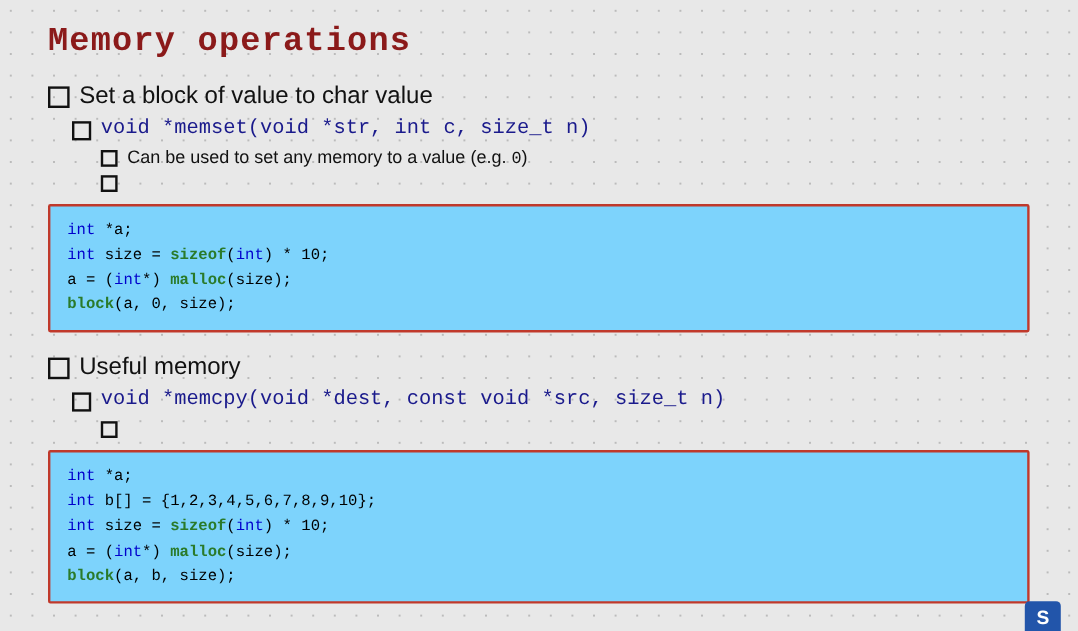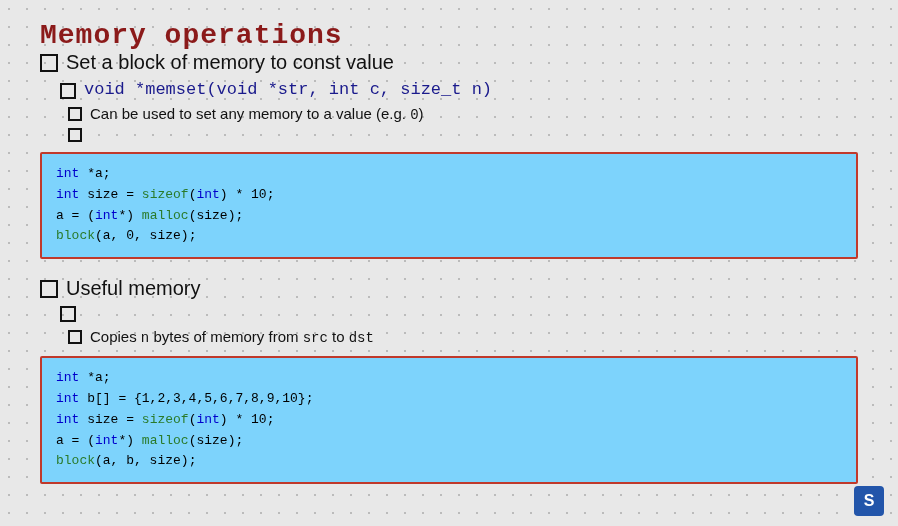--- a/index.html
+++ b/index.html
@@ -14,20 +14,21 @@
       font-family: 'Segoe UI', Arial, sans-serif;
       padding: 20px 40px 20px 40px;
       position: relative;
     }
 
     .page-title {
       font-family: 'Courier New', monospace;
       font-size: 28px;
       font-weight: bold;
       color: #8b1a1a;
+      margin-bottom: 18px;
       letter-spacing: 1px;
     }
 
     .section-heading {
       font-size: 20px;
       font-weight: normal;
       color: #111;
       display: flex;
       align-items: center;
       margin-bottom: 6px;
@@ -42,21 +43,21 @@
       margin-right: 8px;
       flex-shrink: 0;
       background: transparent;
     }
 
     .sub-item {
       display: flex;
       align-items: flex-start;
       font-size: 15px;
       color: #111;
-      margin-left: 28px;
+      margin-left: 44px;
       margin-bottom: 3px;
     }
 
     .sub-item .checkbox-icon {
       margin-top: 2px;
       width: 14px;
       height: 14px;
     }
 
     .code-signature {
@@ -84,21 +85,21 @@
       font-family: 'Courier New', monospace;
       font-size: 13px;
       line-height: 1.6;
     }
 
     .code-line {
       white-space: pre;
     }
 
     .kw { color: #0000cc; font-weight: normal; }
-    .fn { color: #2a7a2a; }
+    .fn { color: #2a7a2a; font-weight: bold; }
 
     .inline-code {
       font-family: 'Courier New', monospace;
       font-size: 14px;
     }
 
     .sub-text {
       font-size: 15px;
     }
 
@@ -119,21 +120,21 @@
     }
   </style>
 </head>
 <body>
 
 <div class="page-title">Memory operations</div>
 
 <div>
   <div class="section-heading">
     <span class="checkbox-icon"></span>
-    <span>Set a block of memory to const value</span>
+    <span>Set a block of value to char value</span>
   </div>
 
   <div class="code-signature">
     <span class="checkbox-icon"></span>
     <span>void *memset(void *str, int c, size_t n)</span>
   </div>
 
   <div class="sub-item">
     <span class="checkbox-icon"></span>
     <span class="sub-text">Can be used to set any memory to a value (e.g. <span class="inline-code">0</span>)</span>
@@ -151,25 +152,25 @@
 </div>
 
 <div>
   <div class="section-heading">
     <span class="checkbox-icon"></span>
     <span>Useful memory</span>
   </div>
 
   <div class="code-signature">
     <span class="checkbox-icon"></span>
+    <span>void *memcpy(void *dest, const void *src, size_t n)</span>
   </div>
 
   <div class="sub-item">
     <span class="checkbox-icon"></span>
-    <span class="sub-text">Copies <span class="inline-code">n</span> bytes of memory from <span class="inline-code">src</span> to <span class="inline-code">dst</span></span>
   </div>
 
   <div class="code-block-wrapper">
     <div class="code-line"><span class="kw">int</span> *a;</div>
     <div class="code-line"><span class="kw">int</span> b[] = {1,2,3,4,5,6,7,8,9,10};</div>
     <div class="code-line"><span class="kw">int</span> size = <span class="fn">sizeof</span>(<span class="kw">int</span>) * 10;</div>
     <div class="code-line">a = (<span class="kw">int</span>*) <span class="fn">malloc</span>(size);</div>
     <div class="code-line"><span class="fn">block</span>(a, b, size);</div>
   </div>
 </div>

